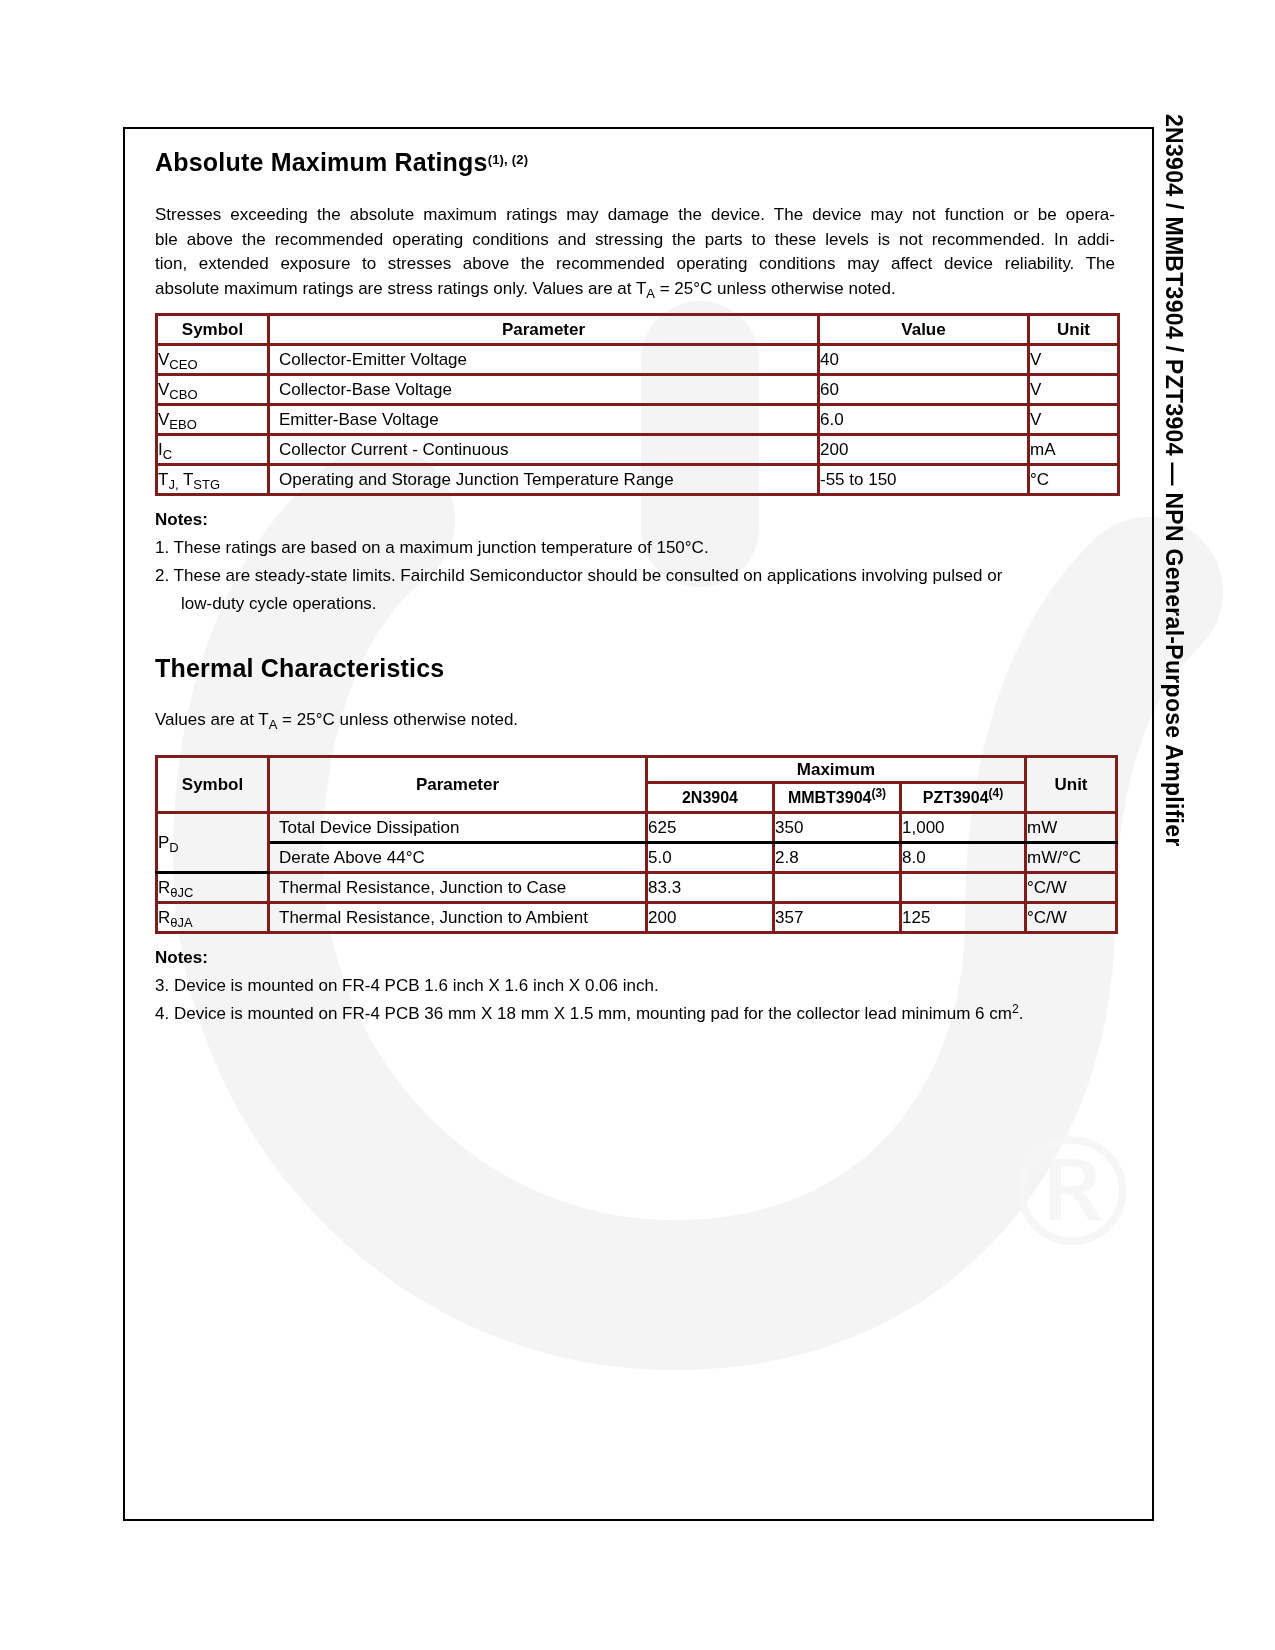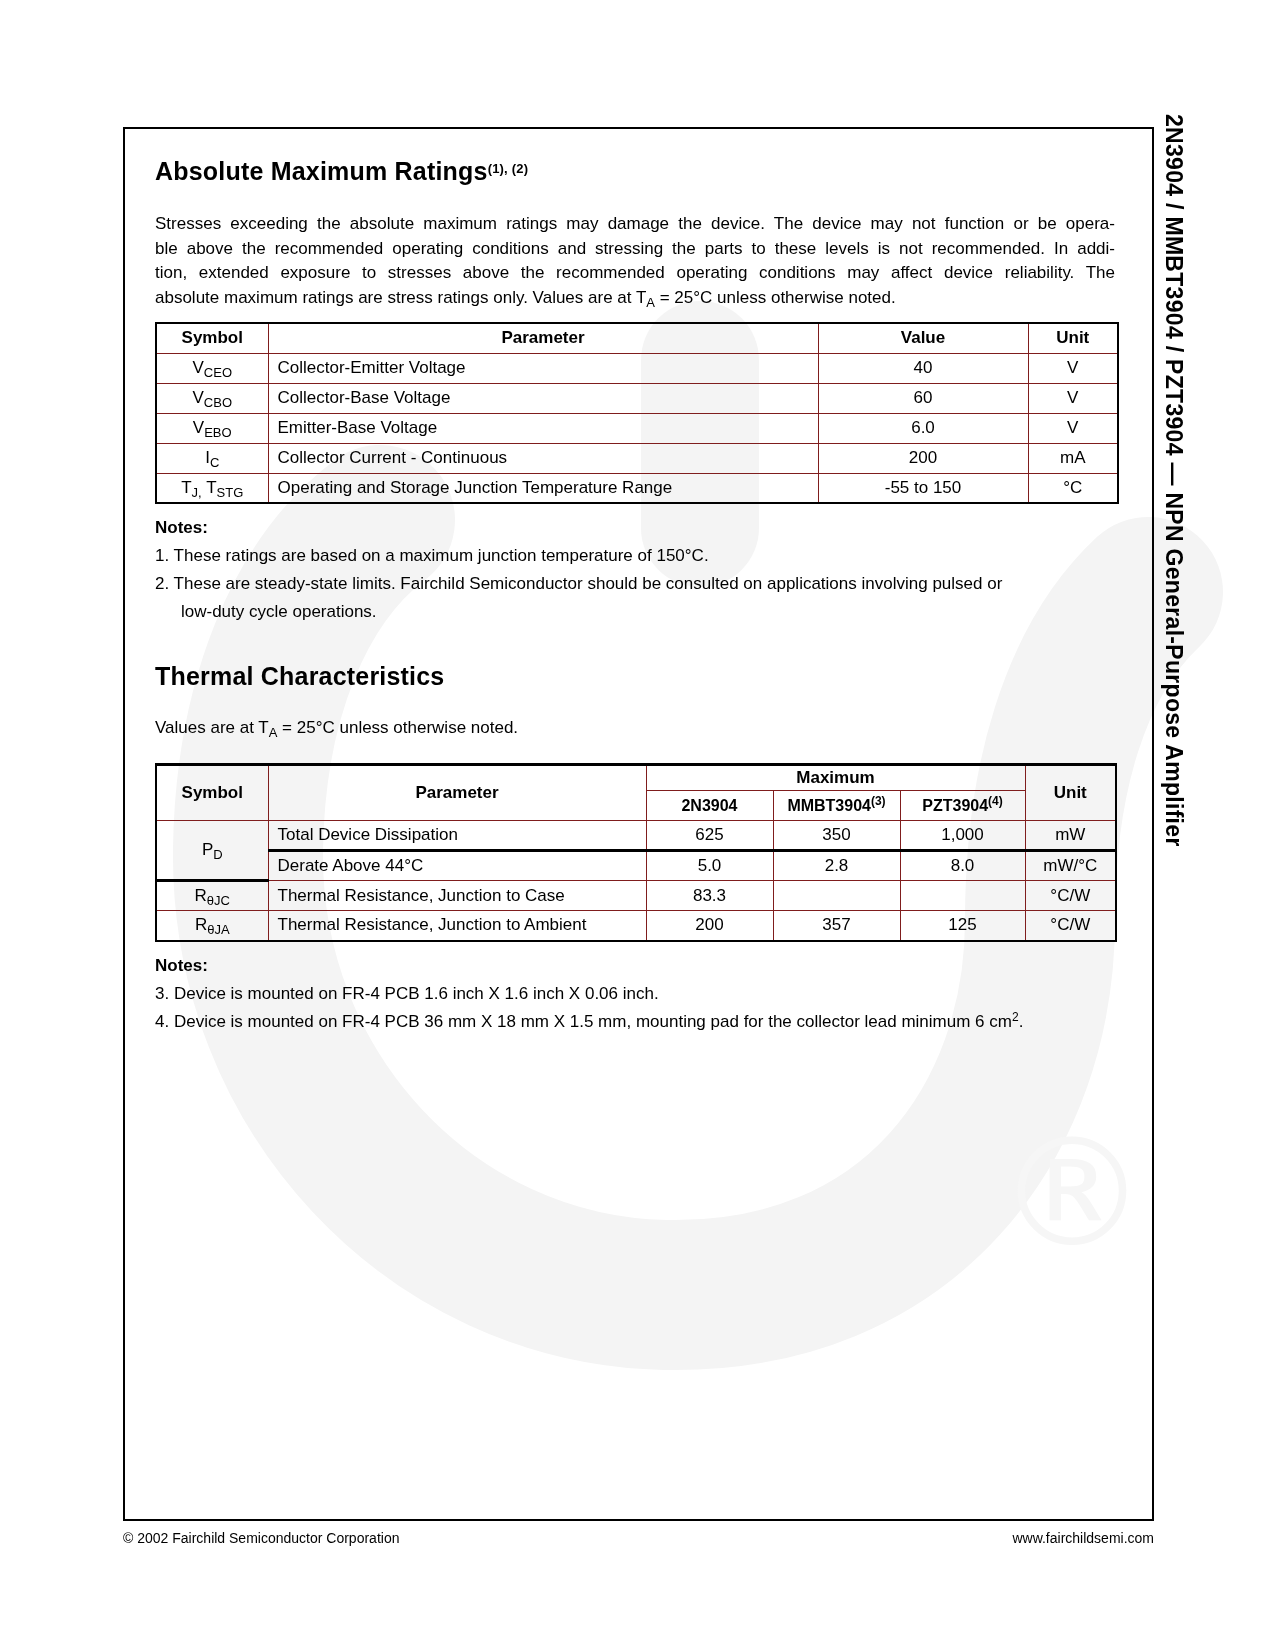--- a/index.html
+++ b/index.html
@@ -25,35 +25,35 @@
     padding: 0 37px 0 30px;
     z-index: 1;
   }
 
   h1.section-title {
     font-size: 25px;
     font-weight: bold;
     line-height: 29px;
     letter-spacing: 0.2px;
   }
-  .title-abs { margin-top: 28px; }
+  .title-abs { margin-top: 19px; }
   .title-thermal { margin-top: 36px; }
   sup, .sup { font-size: 13px; vertical-align: 7px; line-height: 0; }
   .sub { font-size: 13px; vertical-align: -4px; line-height: 0; }
 
   .intro { margin-top: 26px; font-size: 17px; line-height: 24.5px; }
   .jline { text-align: justify; text-align-last: justify; }
   .intro2 { margin-top: 24px; font-size: 17px; line-height: 25px; }
 
   table { border-collapse: collapse; table-layout: fixed; margin-top: 12px; }
   .t1 { width: 962px; border: 2px solid #000; }
   .t2 { width: 960px; border: 2px solid #000; border-top: 3px solid #000; margin-top: 23px; }
-  th, td { border: 1px solid #7f1d1d; font-size: 17px; height: 30px; overflow: hidden; }
+  th, td { border: 3px solid #7f1d1d; font-size: 17px; height: 30px; overflow: hidden; }
   th { font-weight: bold; text-align: center; }
-  td { text-align: center; }
+  td { }
   td.param { text-align: left; padding-left: 9px; }
   .t2 tr.maxrow th { height: 26px; }
   .t2 tr.subhead th { font-size: 16px; height: 30px; }
   .t2 tr.subhead sup { font-size: 12px; vertical-align: 6px; }
   .t2 tr.thick td { border-bottom: 3px solid #000; }
 
   .notes-label { font-weight: bold; font-size: 17px; margin-top: 10px; line-height: 28px; }
   .note { font-size: 17px; line-height: 28px; }
   .note.indent { padding-left: 26px; }
   .note sup { font-size: 12px; vertical-align: 6px; }
@@ -216,19 +216,15 @@
 
     <div class="notes-label">Notes:</div>
     <div class="note">3. Device is mounted on FR-4 PCB 1.6 inch X 1.6 inch X 0.06 inch.</div>
     <div class="note"><span>4. Device is mounted on FR-4 PCB 36 mm X 18 mm X 1.5 mm, mounting pad for the collector lead minimum 6 cm</span><sup>2</sup><span>.</span></div>
 
   </div>
 
   <div class="sidebar-title">2N3904 / MMBT3904 / PZT3904 — NPN General-Purpose Amplifier</div>
 
   <div class="footer">
-    <div class="footer-row">
-      <span>© 2002 Fairchild Semiconductor Corporation</span>
-      <span>www.fairchildsemi.com</span>
-    </div>
   </div>
 
 </div>
 
 </body></html>

